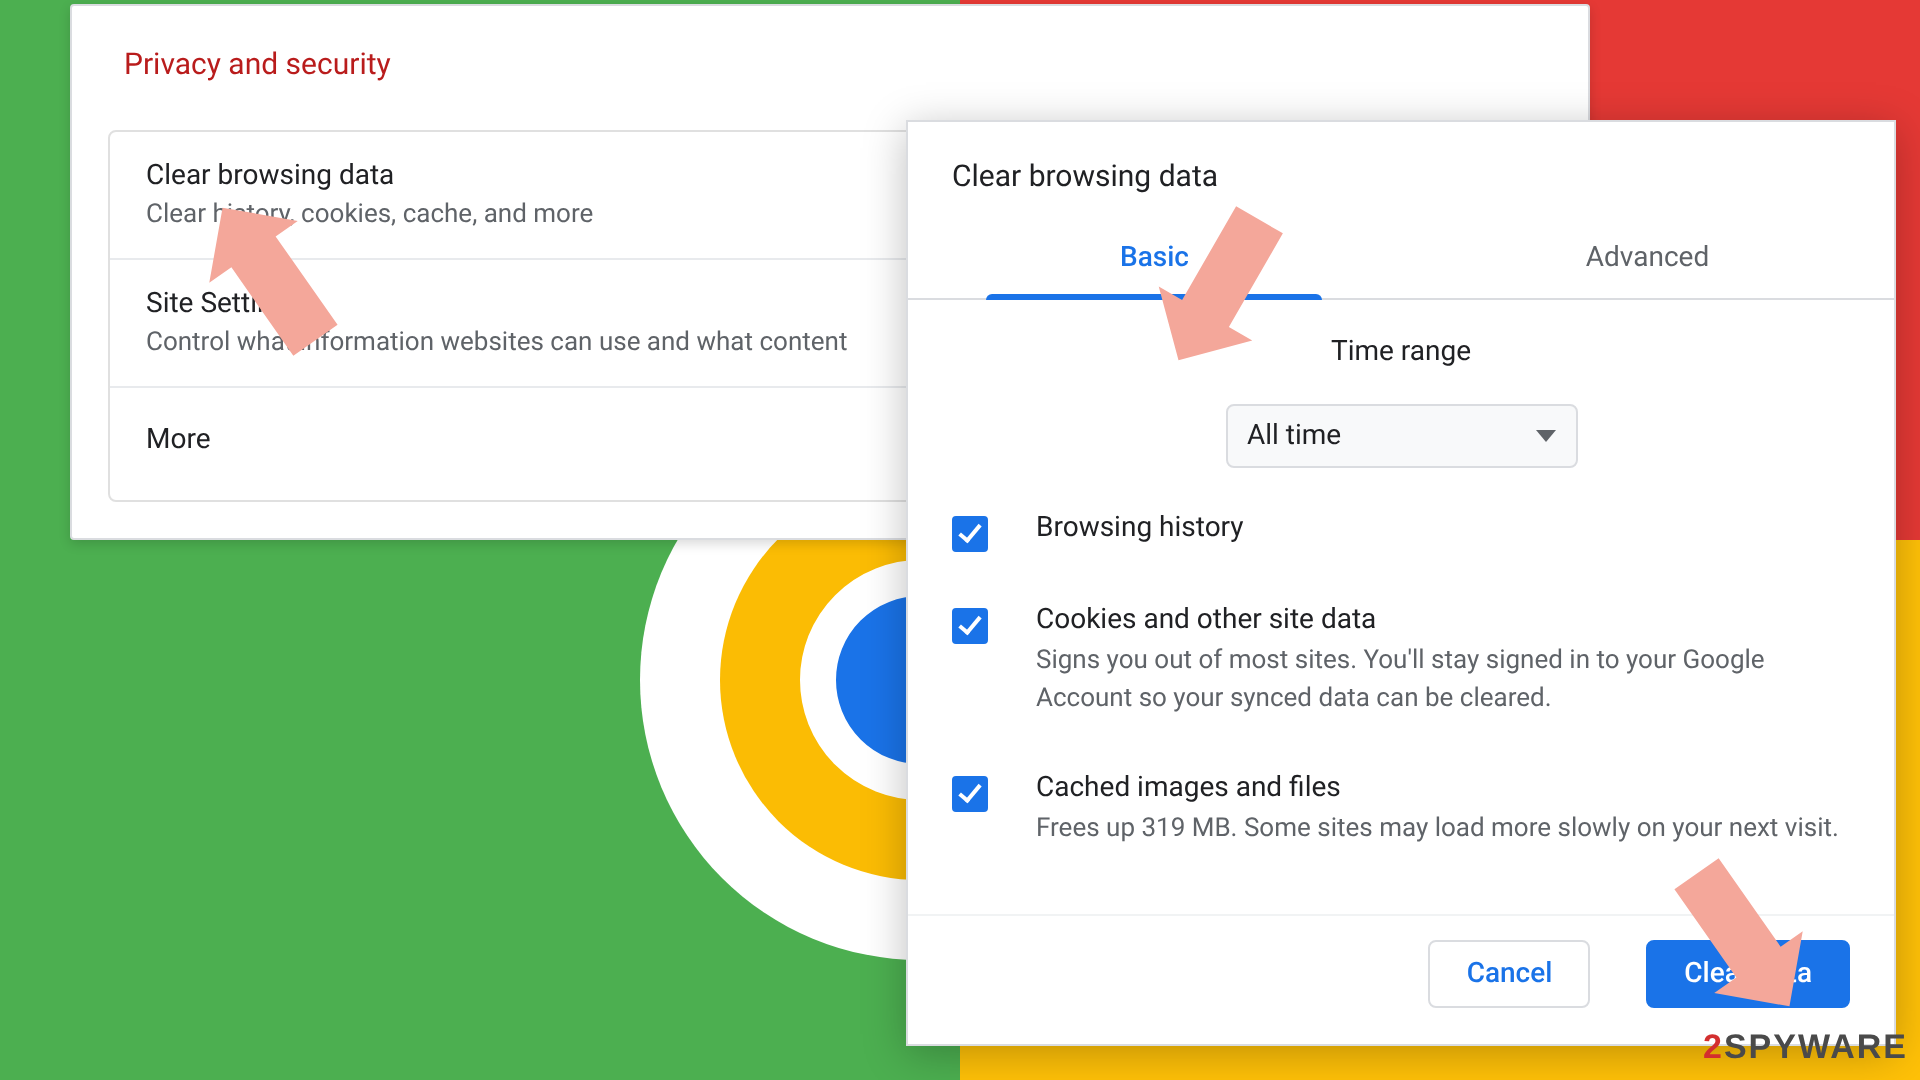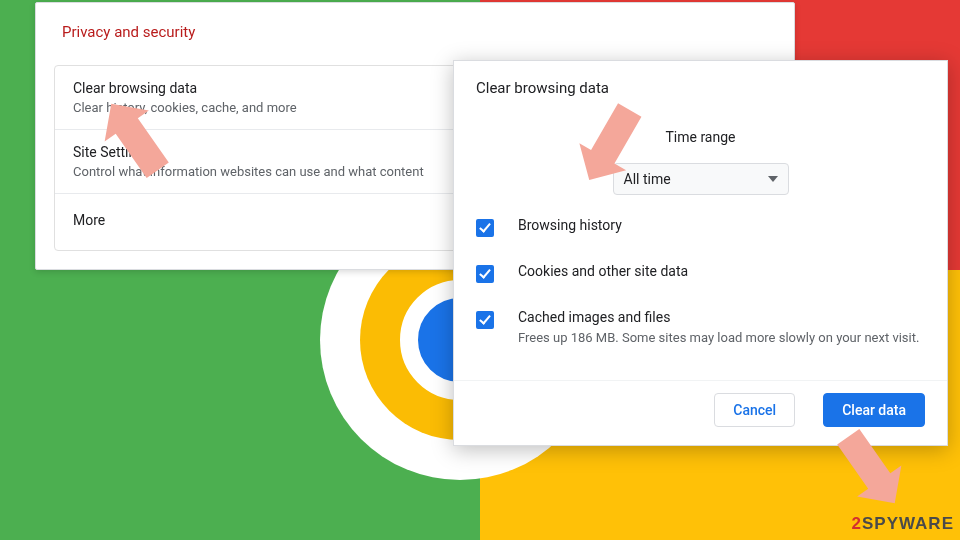--- a/index.html
+++ b/index.html
@@ -82,48 +82,53 @@
       <div class="desc">Control what information websites can use and what content</div>
     </div>
     <div class="settings-item compact">
       <div class="title">More</div>
     </div>
   </div>
 </div>
 
 <div class="dialog">
   <h3>Clear browsing data</h3>
+  <div class="tabs">
+    <div class="tab active">Basic</div>
+    <div class="tab">Advanced</div>
+  </div>
   <div class="dlg-body">
     <div class="range-row">
       <span>Time range</span>
       <div class="select">
         <span>All time</span>
         <span class="caret"></span>
       </div>
     </div>
 
     <div class="opt">
       <div class="cb"></div>
       <div class="txt">
         <div class="t">Browsing history</div>
       </div>
     </div>
 
     <div class="opt">
       <div class="cb"></div>
       <div class="txt">
         <div class="t">Cookies and other site data</div>
+        <div class="d">Signs you out of most sites. You'll stay signed in to your Google Account so your synced data can be cleared.</div>
       </div>
     </div>
 
     <div class="opt">
       <div class="cb"></div>
       <div class="txt">
         <div class="t">Cached images and files</div>
-        <div class="d">Frees up 186 MB. Some sites may load more slowly on your next visit.</div>
+        <div class="d">Frees up 319 MB. Some sites may load more slowly on your next visit.</div>
       </div>
     </div>
   </div>
   <div class="dlg-foot">
     <div class="btn btn-outline">Cancel</div>
     <div class="btn btn-primary">Clear data</div>
   </div>
 </div>
 
 <div class="arrow" style="left:85px; top:92px;">

